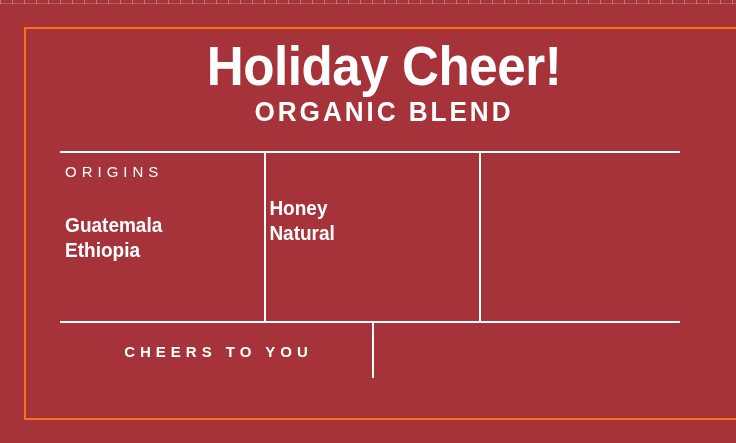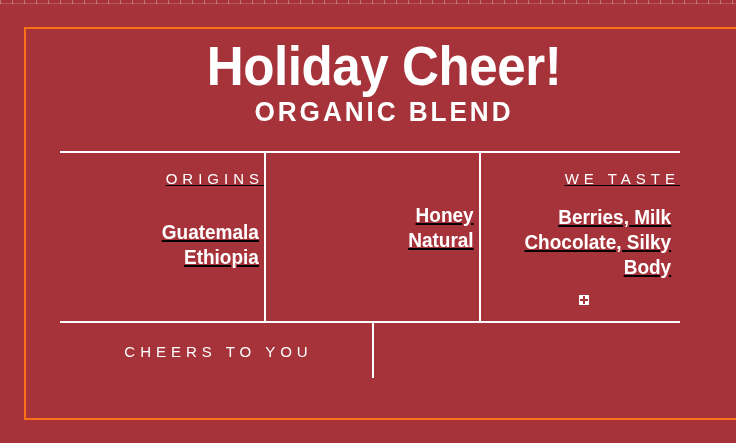--- a/index.html
+++ b/index.html
@@ -118,24 +118,23 @@
   .columns {
     position: absolute;
     left: 34px;
     top: 124px;
     width: 620px;
     height: 168px;
     display: flex;
   }
   .col {
     box-sizing: border-box;
-    padding-top: 17px;
-    text-align: right;
+    padding-top: 10px;
+    text-align: left;
     position: relative;
-    text-decoration: underline;
   }
   .col-origins { width: 204px; }
   .col-process { width: 215px; }
   .col-taste   { width: 201px; }
 
   .col-head {
     color: #ffffff;
     font-family: "Liberation Sans", sans-serif;
     font-size: 15px;
     font-weight: normal;
@@ -185,21 +184,21 @@
     top: 294px;
     width: 620px;
     height: 60px;
   }
   .footer-item {
     position: absolute;
     top: 20px;
     color: #ffffff;
     font-family: "Liberation Sans", sans-serif;
     font-size: 15px;
-    font-weight: normal;
+    font-weight: bold;
     letter-spacing: 5px;
     margin: 0;
   }
   .footer-cheers { left: 0; width: 312px; text-align: center; text-indent: 5px; }
   .footer-roasted { left: 348px; width: 272px; text-align: left; padding-left: 32px; box-sizing: border-box; }
 </style>
 </head>
 <body>
 
 <div class="ruler">
@@ -223,25 +222,20 @@
       <p class="col-head">ORIGINS</p>
       <p class="col-body" style="white-space: pre-line;">Guatemala
 Ethiopia</p>
     </div>
 
     <div class="col col-process">
       <p class="col-body" style="white-space: pre-line;">Honey
 Natural</p>
     </div>
 
-    <div class="col col-taste">
-      <p class="col-head">WE TASTE</p>
-      <p class="col-body">Berries, Milk Chocolate, Silky Body</p>
-      <div class="cursor-marker"></div>
-    </div>
 
   </div>
 
   <div class="rule-bottom"></div>
   <div class="vdiv-bottom"></div>
 
   <div class="footer">
     <p class="footer-item footer-cheers">CHEERS TO YOU</p>
   </div>
 

